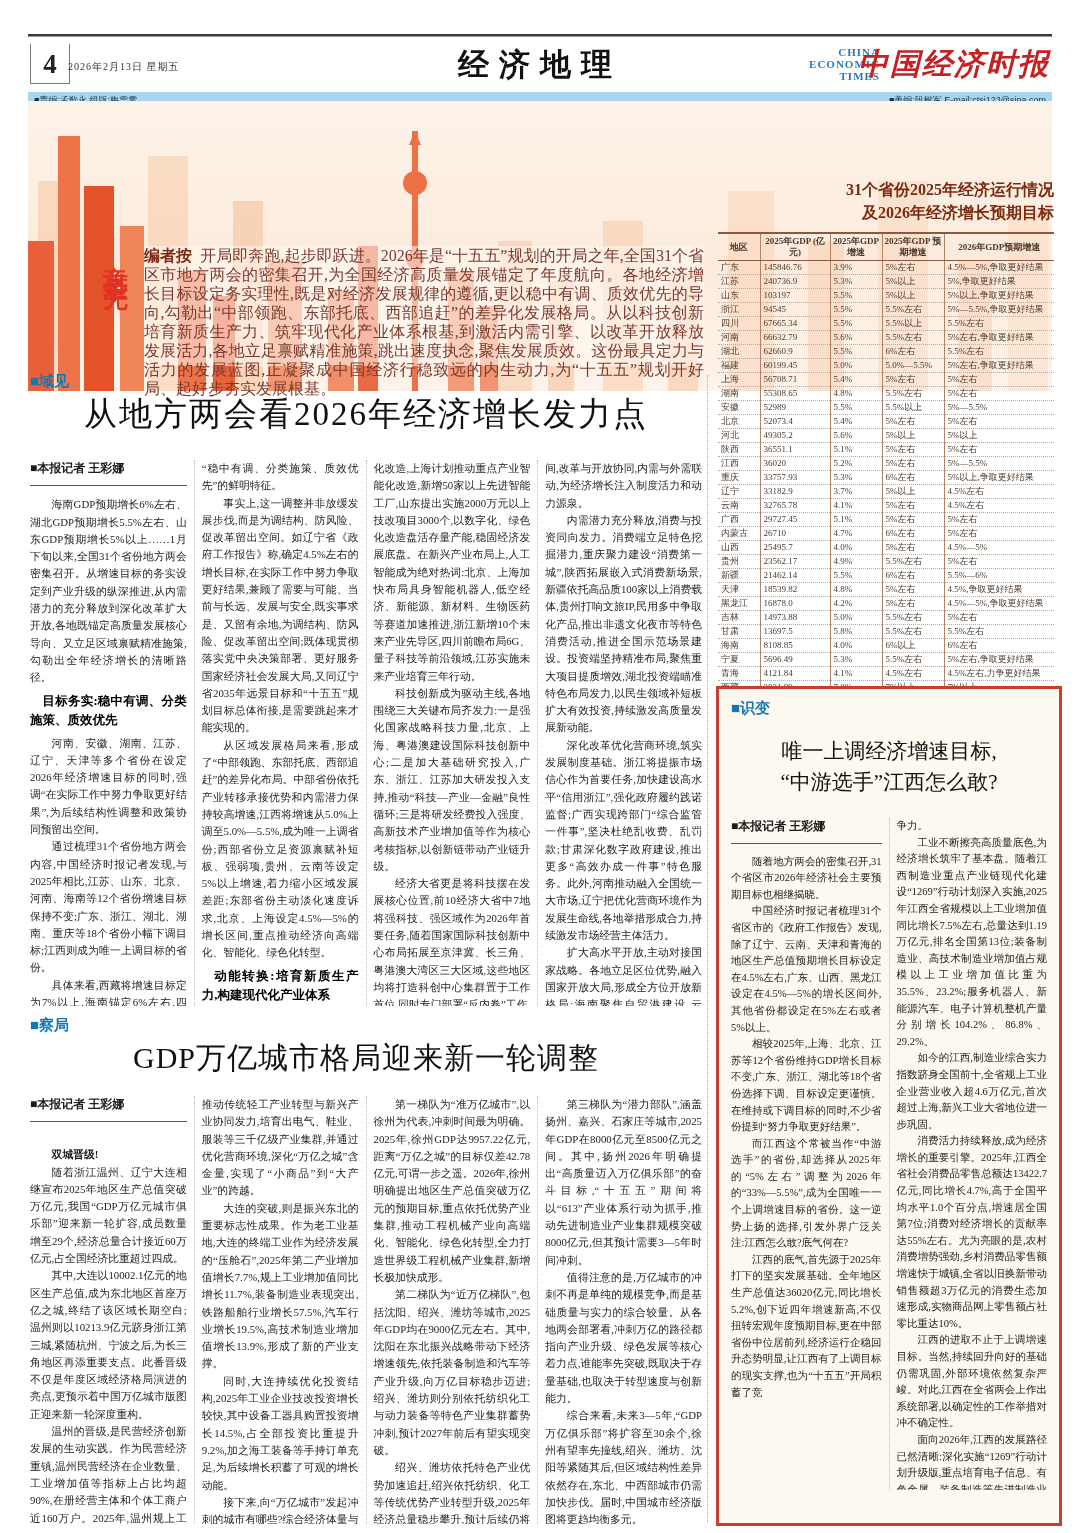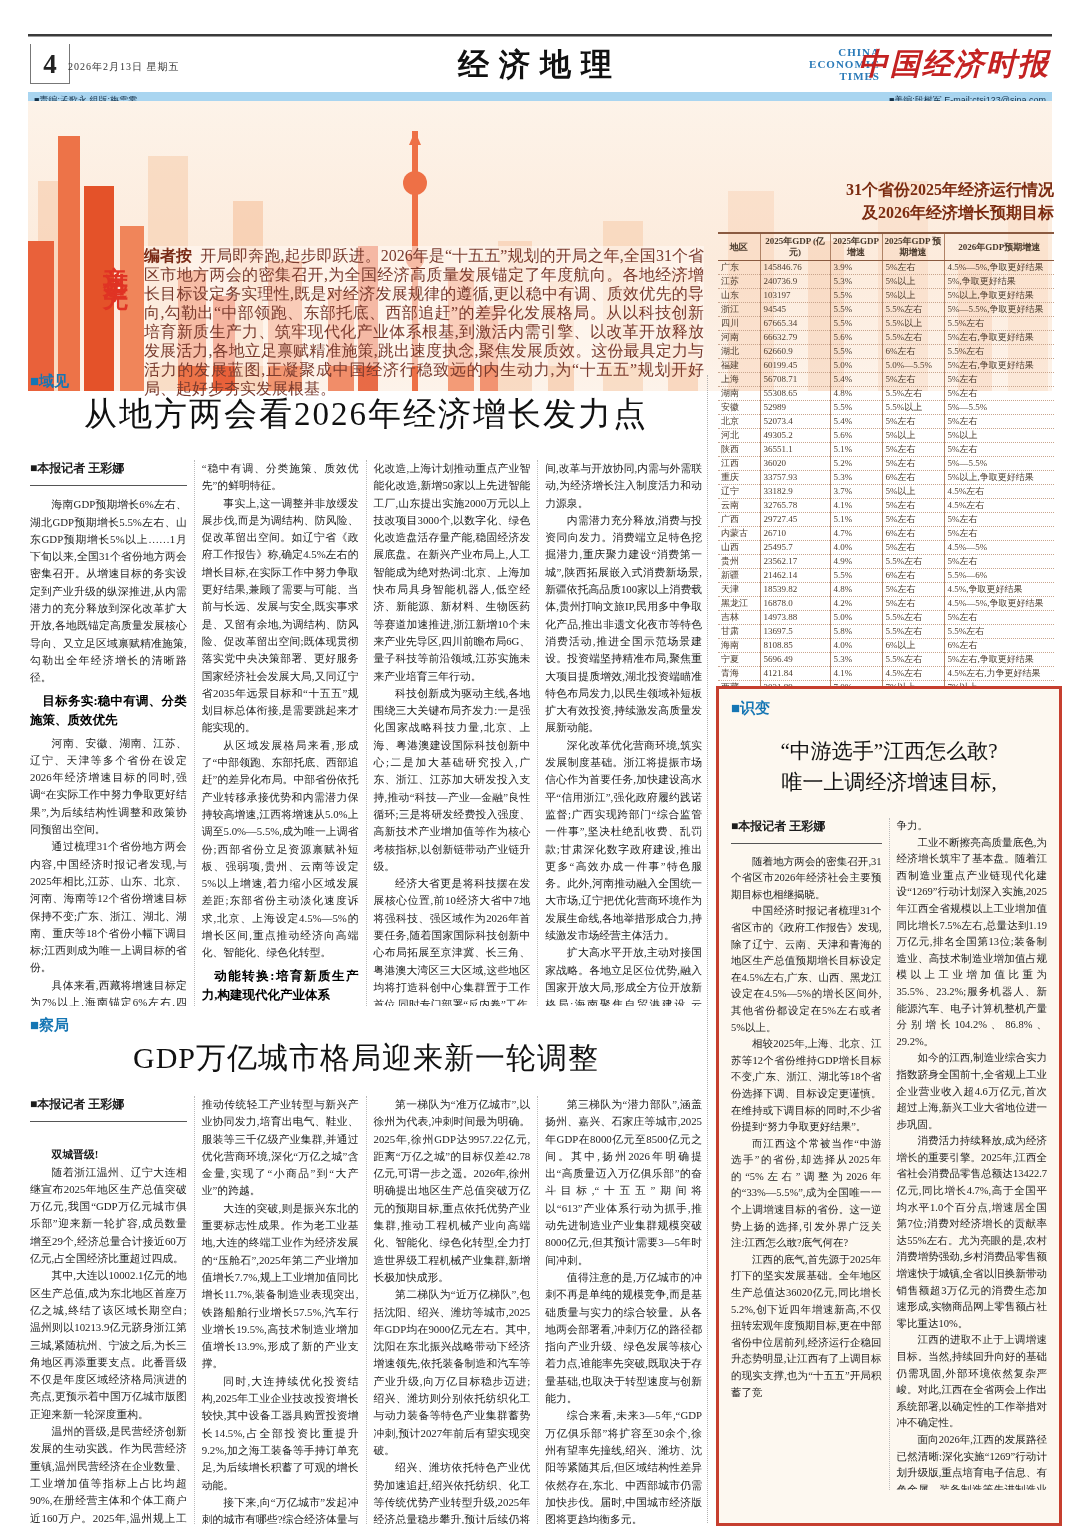--- a/index.html
+++ b/index.html
@@ -431,22 +431,22 @@
       <div class="col">
         <p class="para">第三梯队为“潜力部队”,涵盖扬州、嘉兴、石家庄等城市,2025年GDP在8000亿元至8500亿元之间。其中,扬州2026年明确提出“高质量迈入万亿俱乐部”的奋斗目标,“十五五”期间将以“613”产业体系行动为抓手,推动先进制造业产业集群规模突破8000亿元,但其预计需要3—5年时间冲刺。</p>
         <p class="para">值得注意的是,万亿城市的冲刺不再是单纯的规模竞争,而是基础质量与实力的综合较量。从各地两会部署看,冲刺万亿的路径都指向产业升级、绿色发展等核心着力点,谁能率先突破,既取决于存量基础,也取决于转型速度与创新能力。</p>
         <p class="para">综合来看,未来3—5年,“GDP万亿俱乐部”将扩容至30余个,徐州有望率先撞线,绍兴、潍坊、沈阳等紧随其后,但区域结构性差异依然存在,东北、中西部城市仍需加快步伐。届时,中国城市经济版图将更趋均衡多元。</p>
       </div>
     </div>
 
   <div class="red-box">
     <div class="tag-blue">■识变</div>
     <div class="headline">
+      <div>唯一上调经济增速目标,</div>
       <div>“中游选手”江西怎么敢?</div>
-      <div>唯一上调经济增速目标,</div>
     </div>
     <div class="cols" style="height:672px;">
         <div class="col">
           <div class="byline">■本报记者  王彩娜</div>
           <p class="para">随着地方两会的密集召开,31个省区市2026年经济社会主要预期目标也相继揭晓。</p>
           <p class="para">中国经济时报记者梳理31个省区市的《政府工作报告》发现,除了辽宁、云南、天津和青海的地区生产总值预期增长目标设定在4.5%左右,广东、山西、黑龙江设定在4.5%—5%的增长区间外,其他省份都设定在5%左右或者5%以上。</p>
           <p class="para">相较2025年,上海、北京、江苏等12个省份维持GDP增长目标不变,广东、浙江、湖北等18个省份选择下调、目标设定更谨慎。在维持或下调目标的同时,不少省份提到“努力争取更好结果”。</p>
           <p class="para">而江西这个常被当作“中游选手”的省份,却选择从2025年的“5%左右”调整为2026年的“33%—5.5%”,成为全国唯一一个上调增速目标的省份。这一逆势上扬的选择,引发外界广泛关注:江西怎么敢?底气何在?</p>
           <p class="para">江西的底气,首先源于2025年打下的坚实发展基础。全年地区生产总值达36020亿元,同比增长5.2%,创下近四年增速新高,不仅扭转宏观年度预期目标,更在中部省份中位居前列,经济运行企稳回升态势明显,让江西有了上调目标的现实支撑,也为“十五五”开局积蓄了竞</p>
         </div>

